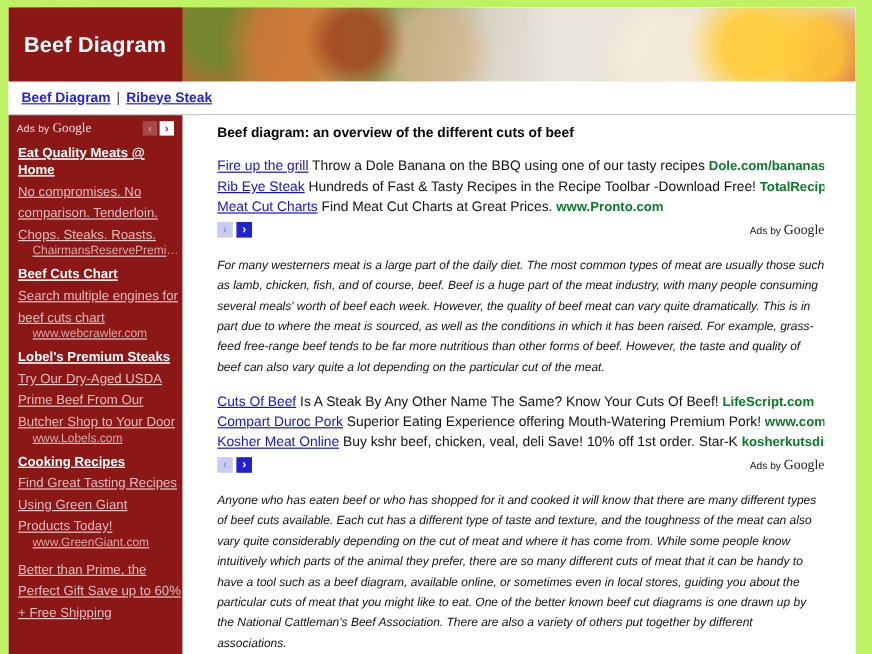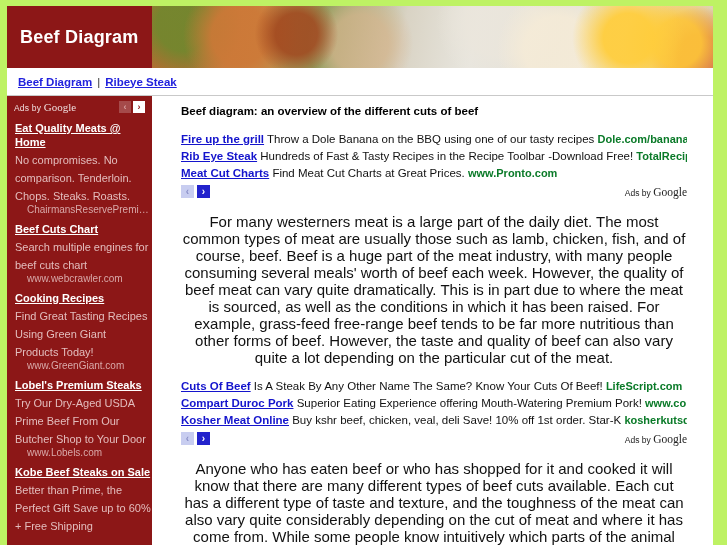--- a/index.html
+++ b/index.html
@@ -119,21 +119,21 @@
   .arrows { display: flex; gap: 2px; }
   .arrow-box {
     width: 12px; height: 12px;
     display: flex; align-items: center; justify-content: center;
     font-size: 9px;
     line-height: 1;
     font-weight: bold;
   }
   .arrow-prev-side { background: #a54a4a; color: #d8a0a0; }
   .arrow-next-side { background: #ffffff; color: #8c1717; }
-  .side-ad { padding: 6px 0 0 8px; }
+  .side-ad { padding: 6px 0 0 8px; text-decoration: underline; }
   .side-ad-title {
     color: #ffffff;
     font-size: 11px;
     font-weight: bold;
     text-decoration: underline;
     line-height: 14px;
     display: block;
     margin-bottom: 1px;
   }
   .side-ad-desc {
@@ -168,21 +168,21 @@
   .ad-block { margin-bottom: 6px; }
   .ad-line {
     font-size: 11.5px;
     line-height: 17px;
     color: #111;
     white-space: nowrap;
     overflow: hidden;
   }
   .ad-line .ad-title {
     color: #1414cc;
-    font-weight: bold;
+    font-weight: normal;
     text-decoration: underline;
   }
   .ad-line .ad-url {
     color: #0a7a28;
     font-size: 11px;
     font-weight: bold;
   }
   .ad-footer {
     display: flex;
     align-items: center;
@@ -200,25 +200,26 @@
   .arrow-next-main { background: #2222cc; color: #ffffff; }
   .adsby-main {
     font-size: 8.5px;
     color: #222;
   }
   .adsby-main .g-word {
     font-family: "Liberation Serif", serif;
     font-size: 11.5px;
   }
   p.body-text {
-    font-size: 15px;
+    font-size: 10px;
     line-height: 17px;
     color: #111;
     margin: 14px 0 12px 0;
-    text-align: center;
+    text-align: left;
+    font-style: italic;
   }
 </style>
 </head>
 <body>
 
 <div id="page">
   <div class="page-frame">
 
     <div class="header">
       <div class="header-banner"></div>
@@ -250,33 +251,32 @@
           <span class="side-ad-url">ChairmansReservePremiumMe...</span>
         </div>
 
         <div class="side-ad">
           <a class="side-ad-title" href="#">Beef Cuts Chart</a>
           <span class="side-ad-desc">Search multiple engines for beef cuts chart</span>
           <span class="side-ad-url">www.webcrawler.com</span>
         </div>
 
         <div class="side-ad">
+          <a class="side-ad-title" href="#">Lobel's Premium Steaks</a>
+          <span class="side-ad-desc">Try Our Dry-Aged USDA Prime Beef From Our Butcher Shop to Your Door</span>
+          <span class="side-ad-url">www.Lobels.com</span>
+        </div>
+
+        <div class="side-ad">
           <a class="side-ad-title" href="#">Cooking Recipes</a>
           <span class="side-ad-desc">Find Great Tasting Recipes Using Green Giant Products Today!</span>
           <span class="side-ad-url">www.GreenGiant.com</span>
         </div>
 
         <div class="side-ad">
-          <a class="side-ad-title" href="#">Lobel's Premium Steaks</a>
-          <span class="side-ad-desc">Try Our Dry-Aged USDA Prime Beef From Our Butcher Shop to Your Door</span>
-          <span class="side-ad-url">www.Lobels.com</span>
-        </div>
-
-        <div class="side-ad">
-          <a class="side-ad-title" href="#">Kobe Beef Steaks on Sale</a>
           <span class="side-ad-desc">Better than Prime, the Perfect Gift Save up to 60% + Free Shipping</span>
           
         </div>
       </div>
 
       <div class="main">
         <div class="main-heading">Beef diagram: an overview of the different cuts of beef</div>
 
         <div class="ad-block">
           <div class="ad-line">

